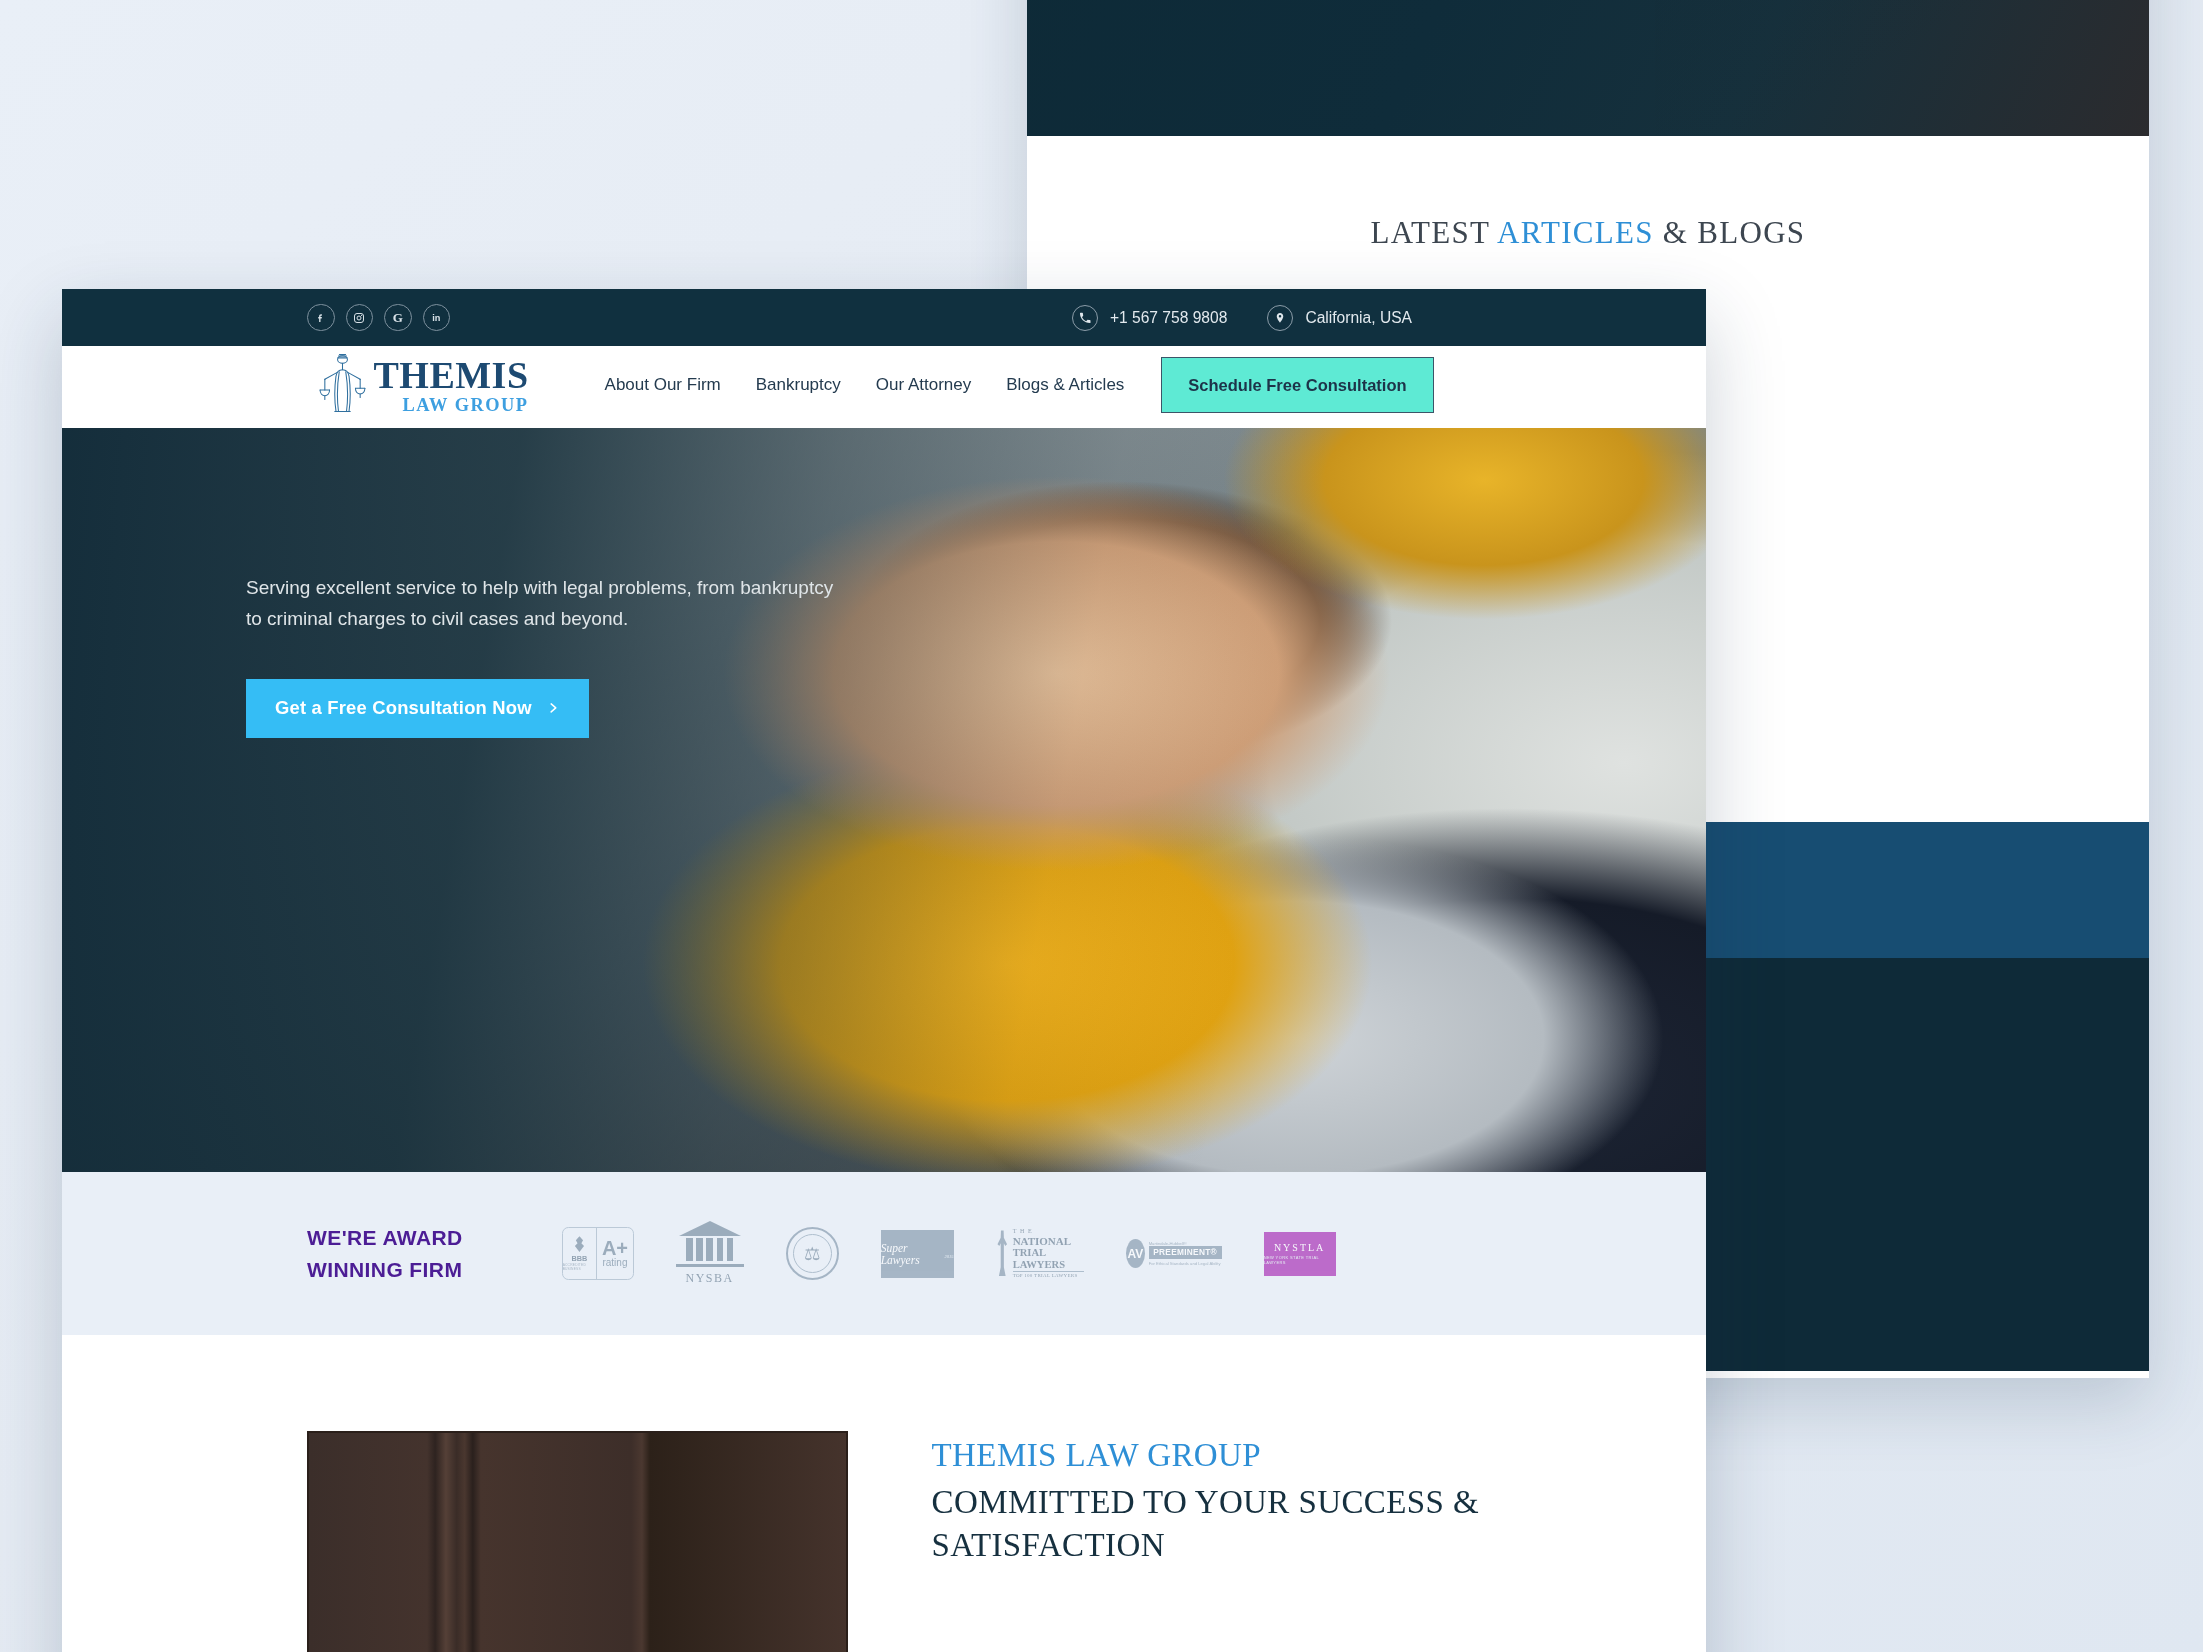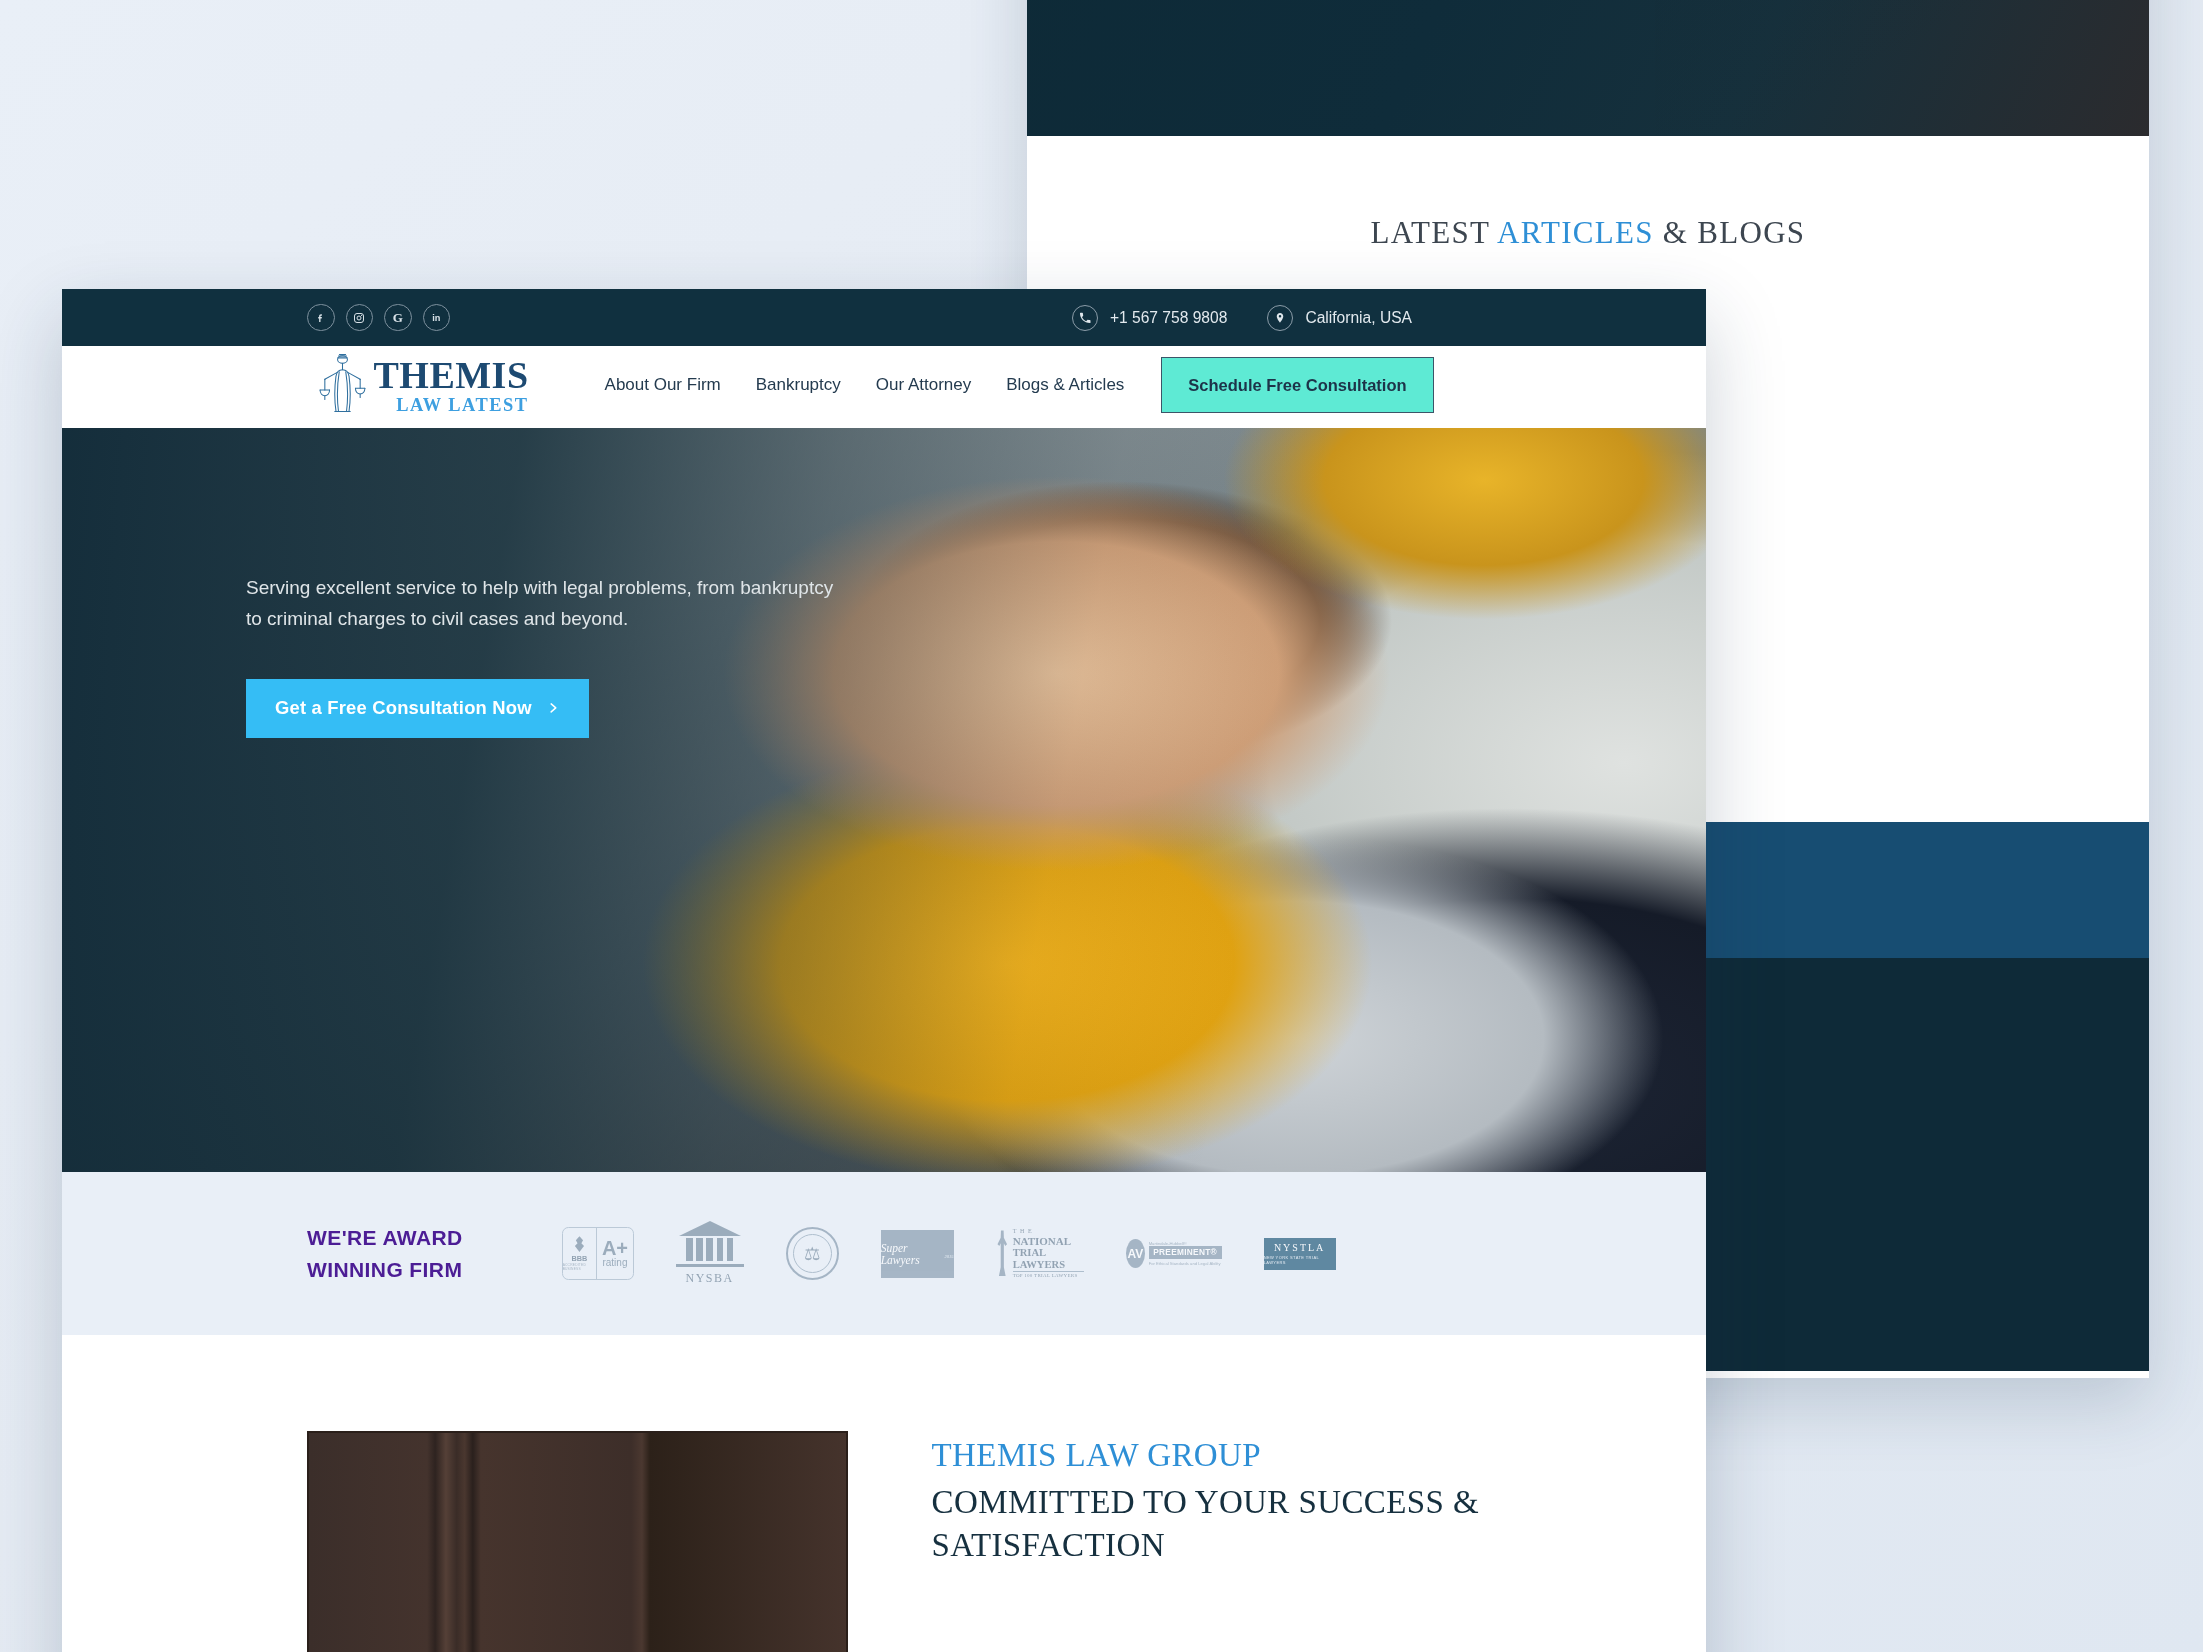--- a/index.html
+++ b/index.html
@@ -184,21 +184,21 @@
   .b-ntl .tx { font-family:"Liberation Serif",serif; color:#5d7489; line-height:1.12; }
   .b-ntl .t1 { font-size:6px; letter-spacing:1.1px; }
   .b-ntl .t2 { font-size:11px; font-weight:700; }
   .b-ntl .t3 { font-size:10.6px; font-weight:700; }
   .b-ntl .t4 { font-size:5px; letter-spacing:0.3px; border-top:0.9px solid #8ba1b4; padding-top:0.9px; }
   .b-av { width:96px; display:flex; align-items:center; gap:3.7px; }
   .b-av .circ { width:29px;height:29px;border-radius:50%;background:#7d93a8;color:#fff;display:flex;align-items:center;justify-content:center;font-size:12px;font-weight:700; }
   .b-av .rt .top { font-size:4.2px; color:#7f93a6; }
   .b-av .rt .pre { background:#7d93a8; color:#fff; font-size:8.3px; font-weight:700; padding:1.8px 4.6px; letter-spacing:0.3px; }
   .b-av .rt .bot { font-size:4.2px; color:#7f93a6; line-height:1.3; margin-top:1.8px; }
-  .b-nystla { width:72px;height:32px;background:#0c4a6e; display:flex;align-items:center;justify-content:center;flex-direction:column; }
+  .b-nystla { width:72px;height:44px;background:#a21caf; display:flex;align-items:center;justify-content:center;flex-direction:column; }
   .b-nystla .nm { font-family:"Liberation Serif",serif; color:#fff; font-size:10px; letter-spacing:2px; }
   .b-nystla .sb { font-size:4px; color:#e0e9f0; letter-spacing:0.4px; margin-top:2.8px; }
 
   
   .committed { background:#fff; height: 358px; padding: 96px 0 0 245px; display:flex; gap: 84px; }
   .wood {
     width: 551px; height: 275px;
     background:
       linear-gradient(90deg,#3b2e2a 0%,#44332d 22%,#2e2320 23.5%,#554037 25.5%,#3a2c27 27.5%,#4a372f 29%,#2a201d 30.5%,#46342d 32%,#3d2e29 60%,#4b3830 62%,#2c2119 63.5%,#45332c 100%),
       linear-gradient(180deg,#4a372f 0%,#3a2c26 50%,#32261f 100%);
@@ -313,21 +313,21 @@
           <path d="M47.4 30.6v10"></path>
           <path d="M3.4 42.6h10.4M42.2 40.6h10.4"></path>
           <path d="M3.4 42.6c0 3.6 2.3 6.2 5.2 6.2s5.2-2.6 5.2-6.2"></path>
           <path d="M42.2 40.6c0 3.6 2.3 6.2 5.2 6.2s5.2-2.6 5.2-6.2"></path>
           <path d="M8.6 48.8v4M47.4 46.8v4"></path>
           <path d="M19.5 66.2h17"></path>
         </g>
       </svg>
       <div class="logo-text">
         <span class="logo-themis">THEMIS</span>
-        <span class="logo-sub">LAW LATEST</span>
+        <span class="logo-sub">LAW GROUP</span>
       </div>
     </div>
 
     <div class="nav-links">
       <a href="#">About Our Firm</a>
       <a href="#">Bankruptcy</a>
       <a href="#">Our Attorney</a>
       <a href="#">Blogs &amp; Articles</a>
     </div>
     <button class="nav-cta">Schedule Free Consultation</button>

